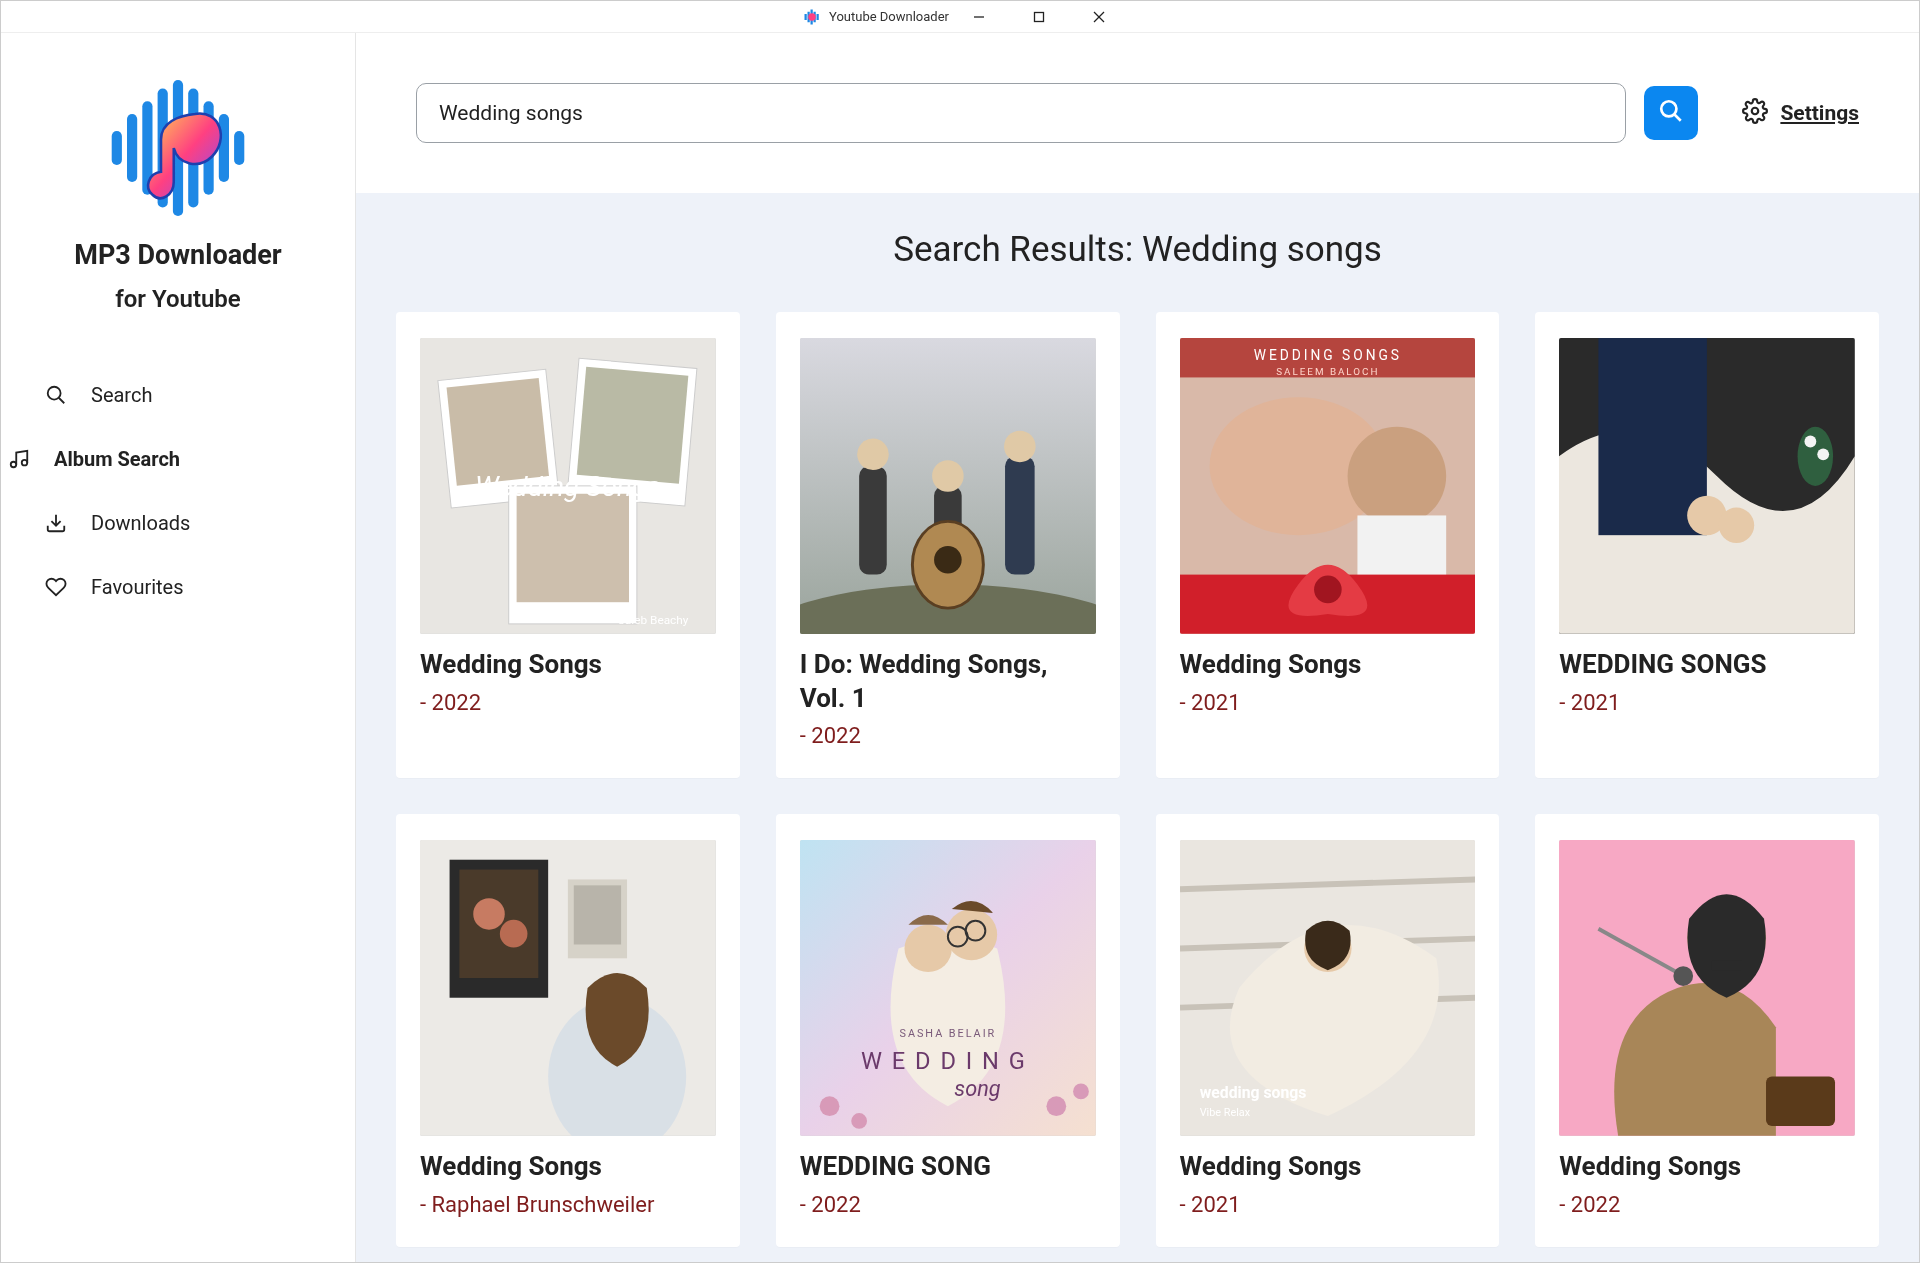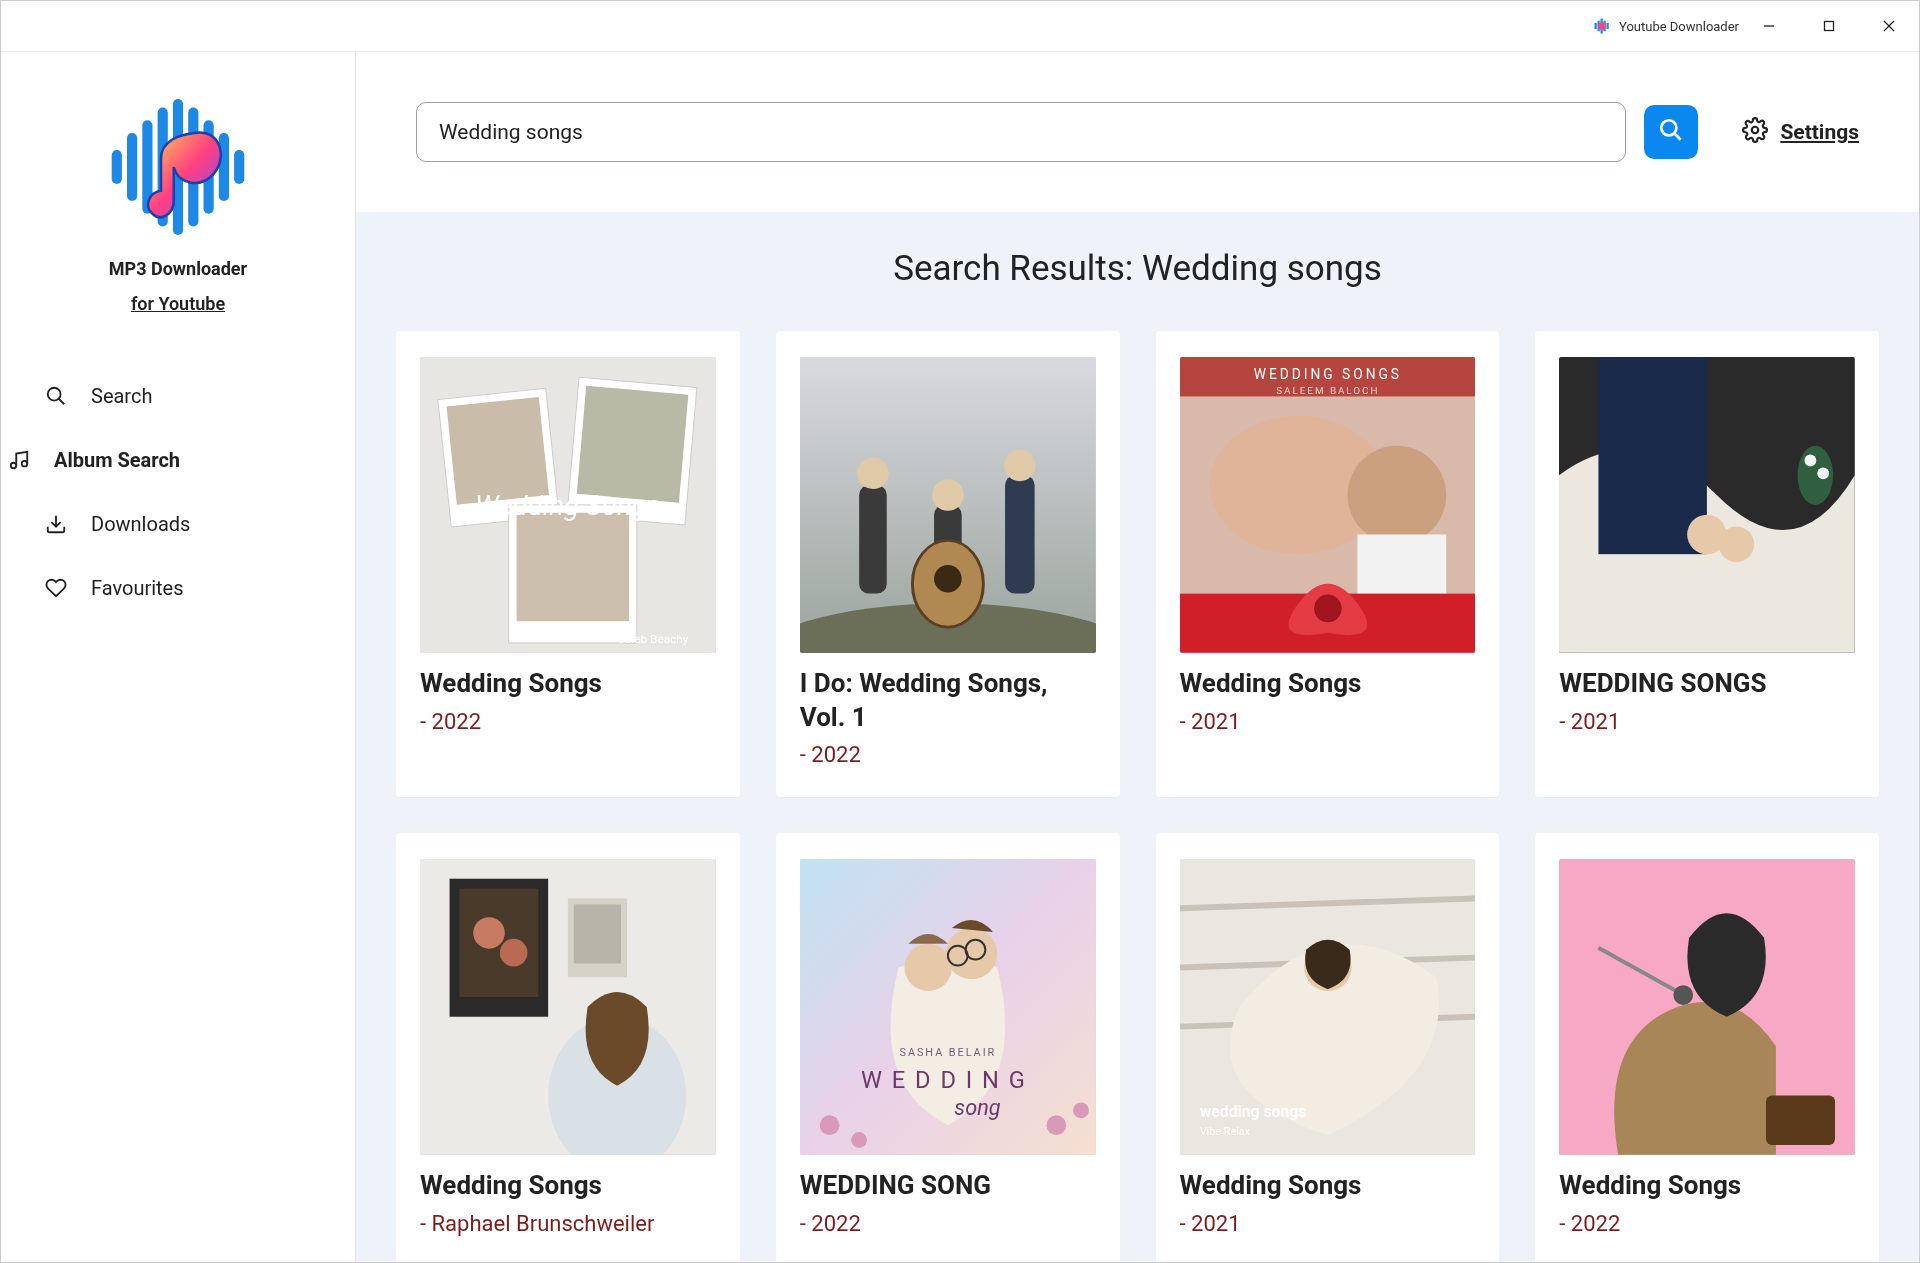--- a/index.html
+++ b/index.html
@@ -1,29 +1,29 @@
 <!DOCTYPE html>
 <html><head>
 <meta charset="utf-8">
 <style>
 * { margin:0; padding:0; box-sizing:border-box; font-family:-apple-system,BlinkMacSystemFont,"Segoe UI",Roboto,Arial,sans-serif; }
 html,body { width:1920px; height:1263px; overflow:hidden; background:#f5f5f5; }
 .window { width:1920px; height:1263px; background:#fff; display:flex; flex-direction:column; border:1px solid #ccc; }
-.titlebar { height:51px; display:flex; align-items:center; justify-content:flex-end; padding:0 0 0 12px; background:#fff; border-bottom:1px solid #eee; }
+.titlebar { height:32px; display:flex; align-items:center; justify-content:center; padding:0 0 0 12px; background:#fff; border-bottom:1px solid #eee; }
 .titlebar-left { display:flex; align-items:center; gap:8px; }
 .titlebar-left .app-icon { width:18px; height:18px; }
 .titlebar-title { font-size:13px; color:#333; }
 .titlebar-controls { display:flex; }
 .tb-btn { width:60px; height:40px; display:flex; align-items:center; justify-content:center; color:#222; }
 .body { flex:1; display:flex; overflow:hidden; }
 .sidebar { width:355px; border-right:1px solid #e5e5e5; padding:30px 0 0 0; display:flex; flex-direction:column; align-items:stretch; }
 .logo-wrap { display:flex; flex-direction:column; align-items:center; padding:0 20px 40px 20px; }
 .logo-svg { width:170px; height:170px; }
-.app-name { font-size:18px; font-weight:700; color:#222; margin-top:6px; }
-.app-sub { font-size:18px; font-weight:600; color:#222; margin-top:14px;text-decoration:underline; }
+.app-name { font-size:27px; font-weight:700; color:#222; margin-top:6px; }
+.app-sub { font-size:24px; font-weight:600; color:#222; margin-top:14px; }
 .nav { padding:10px 0; }
 .nav-item { display:flex; align-items:center; gap:24px; padding:20px 44px; font-size:20px; color:#222; cursor:pointer; }
 .nav-item.active { font-weight:700;padding-left:7px; }
 .nav-icon { width:22px; height:22px; flex:0 0 22px; }
 .main { flex:1; display:flex; flex-direction:column; overflow:hidden; }
 .topbar { height:160px; display:flex; align-items:center; padding:0 60px 0 60px; gap:18px; background:#fff; }
 .search-input { flex:0 0 1210px; height:60px; border:1.5px solid #9aa0a6; border-radius:10px; padding:0 22px; font-size:21px; color:#222; outline:none;}
 .search-btn { width:54px; height:54px; background:#0b87f0; border-radius:10px; display:flex; align-items:center; justify-content:center; color:#fff; cursor:pointer; }
 .settings { display:flex; align-items:center; gap:12px; margin-left:auto; cursor:pointer; }
 .settings-label { font-size:21px; font-weight:700; color:#222;text-decoration:underline; }

